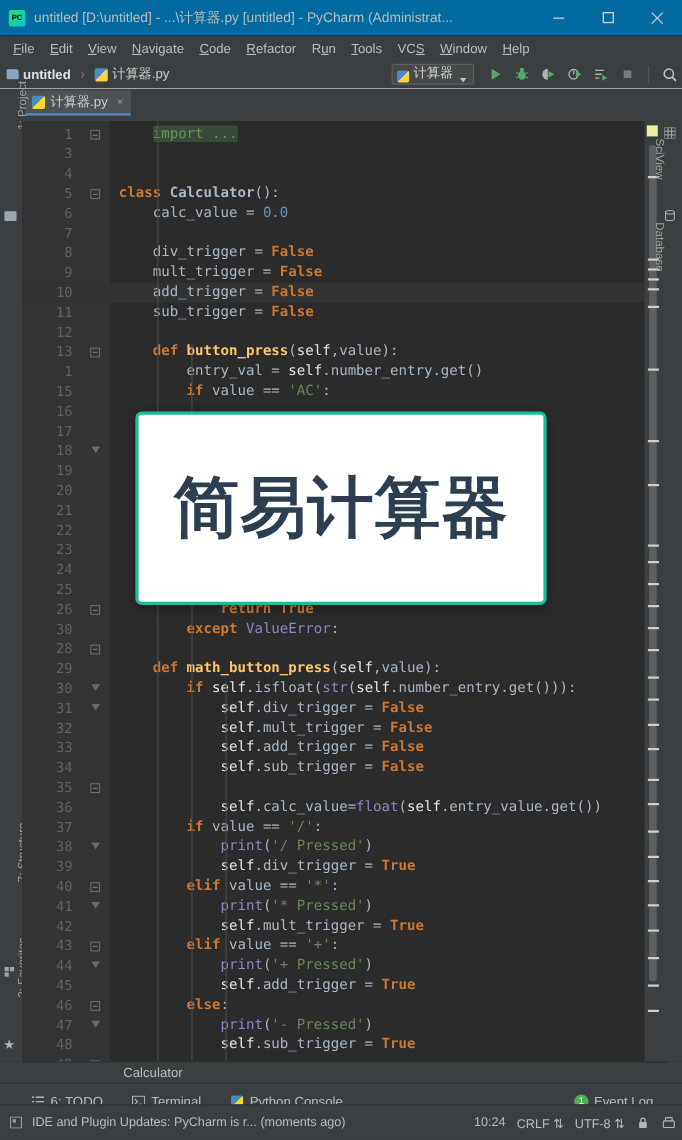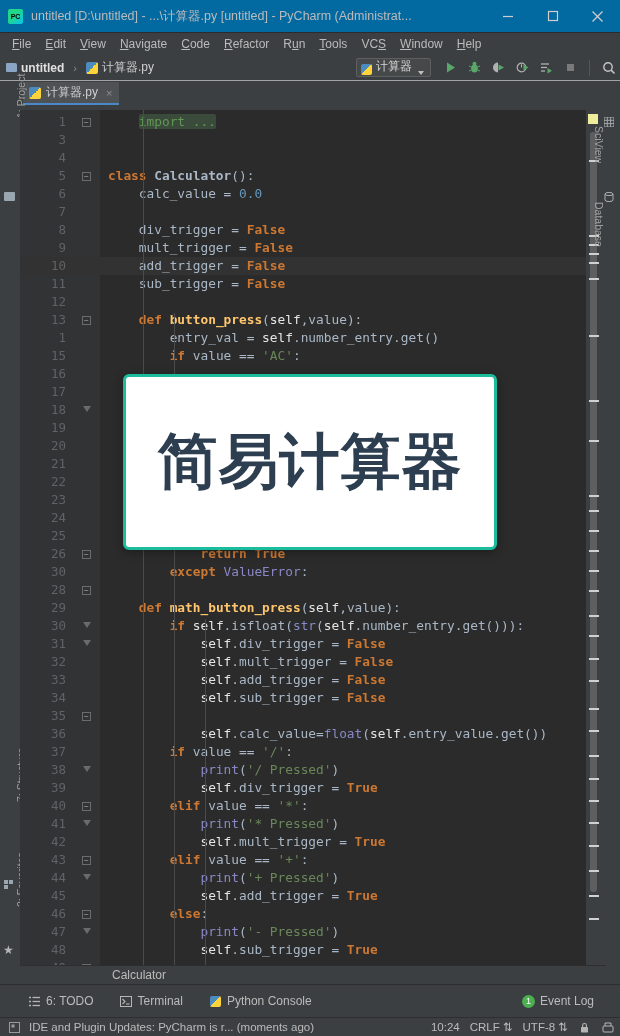--- a/index.html
+++ b/index.html
@@ -190,21 +190,21 @@
     padding-left:28px; border-top:1px solid #2e2e2e;
   }
   .tw-item { display:flex; align-items:center; gap:5px; color:#bbbbbb; font-size:12px; margin-right:26px; }
   .evt-badge {
     width:13px; height:13px; border-radius:50%; background:#4caf50; color:#fff;
     font-size:9px; display:flex; align-items:center; justify-content:center;
   }
 
   
   .statusbar {
-    position:absolute; left:0; right:0; bottom:0; height:19px;
+    position:absolute; left:0; right:0; bottom:0; height:32px;
     background:#3c3f41; display:flex; align-items:center; gap:0;
     padding:0 6px 0 8px; border-top:1px solid #2e2e2e;
   }
   .status-msg { color:#bbbbbb; font-size:11.5px; margin-left:8px; white-space:nowrap; }
   .status-right { margin-left:auto; display:flex; align-items:center; gap:10px; }
   .status-right span { color:#bbbbbb; font-size:11.5px; }
   .st-caret { color:#9a9a9a; font-size:8px; }
   .ico-sm { width:13px;height:13px; display:inline-flex;align-items:center;justify-content:center; }
 </style>
 </head>

